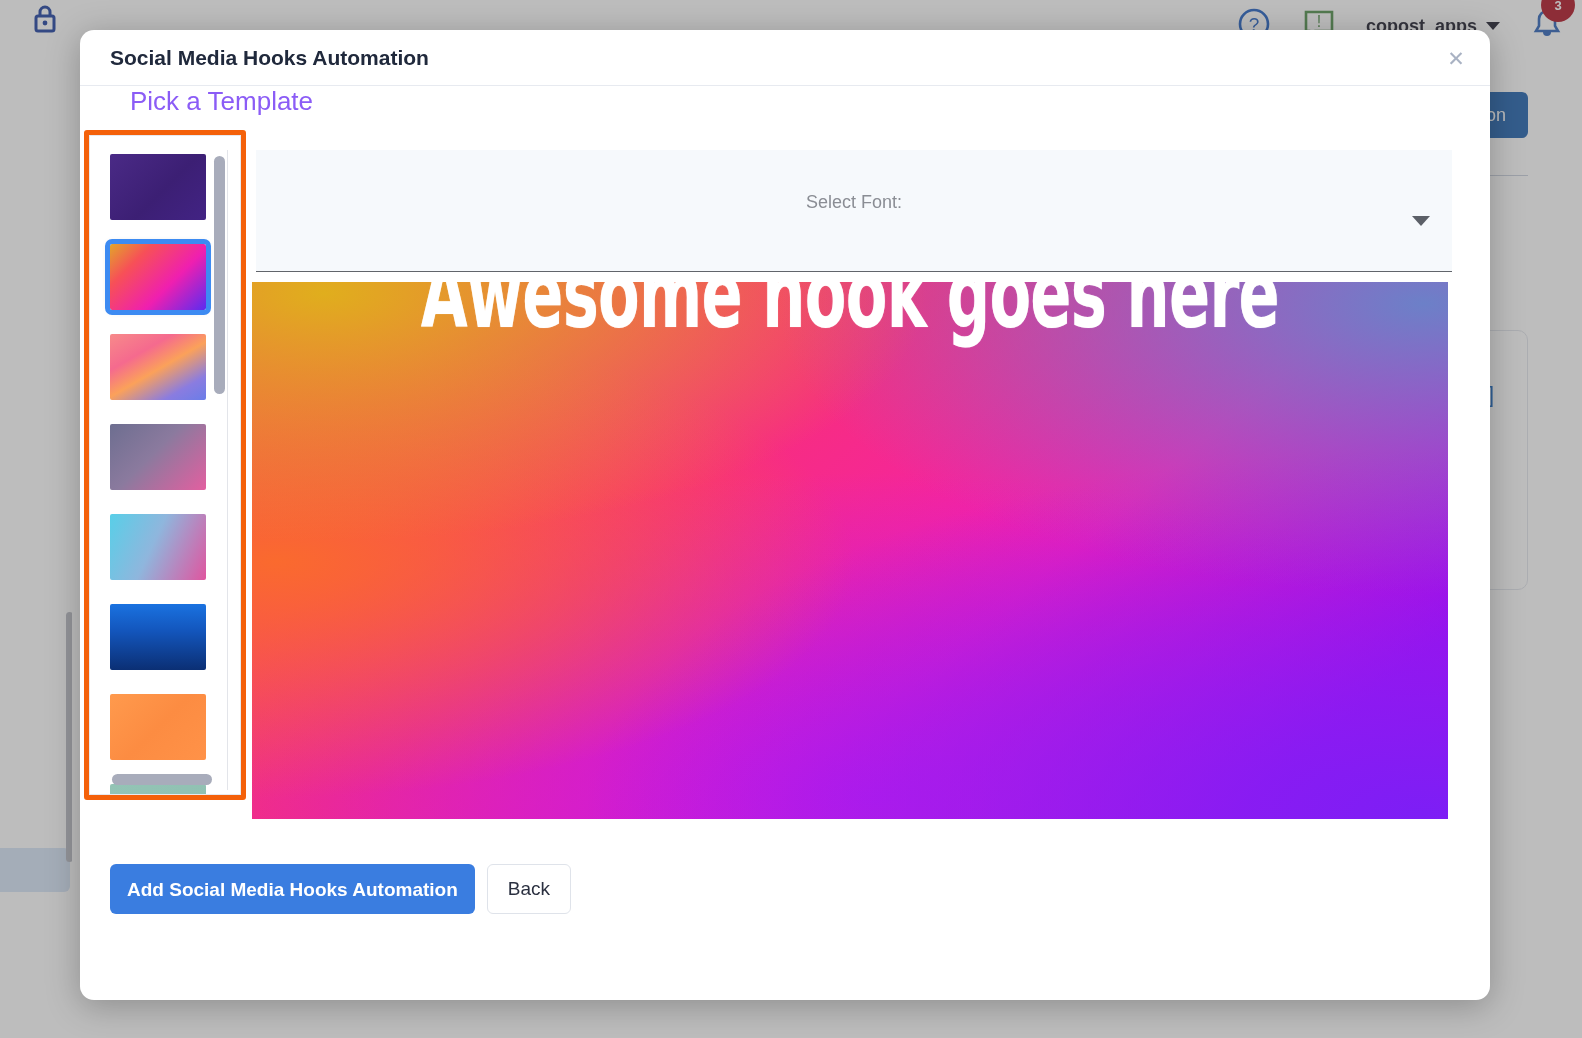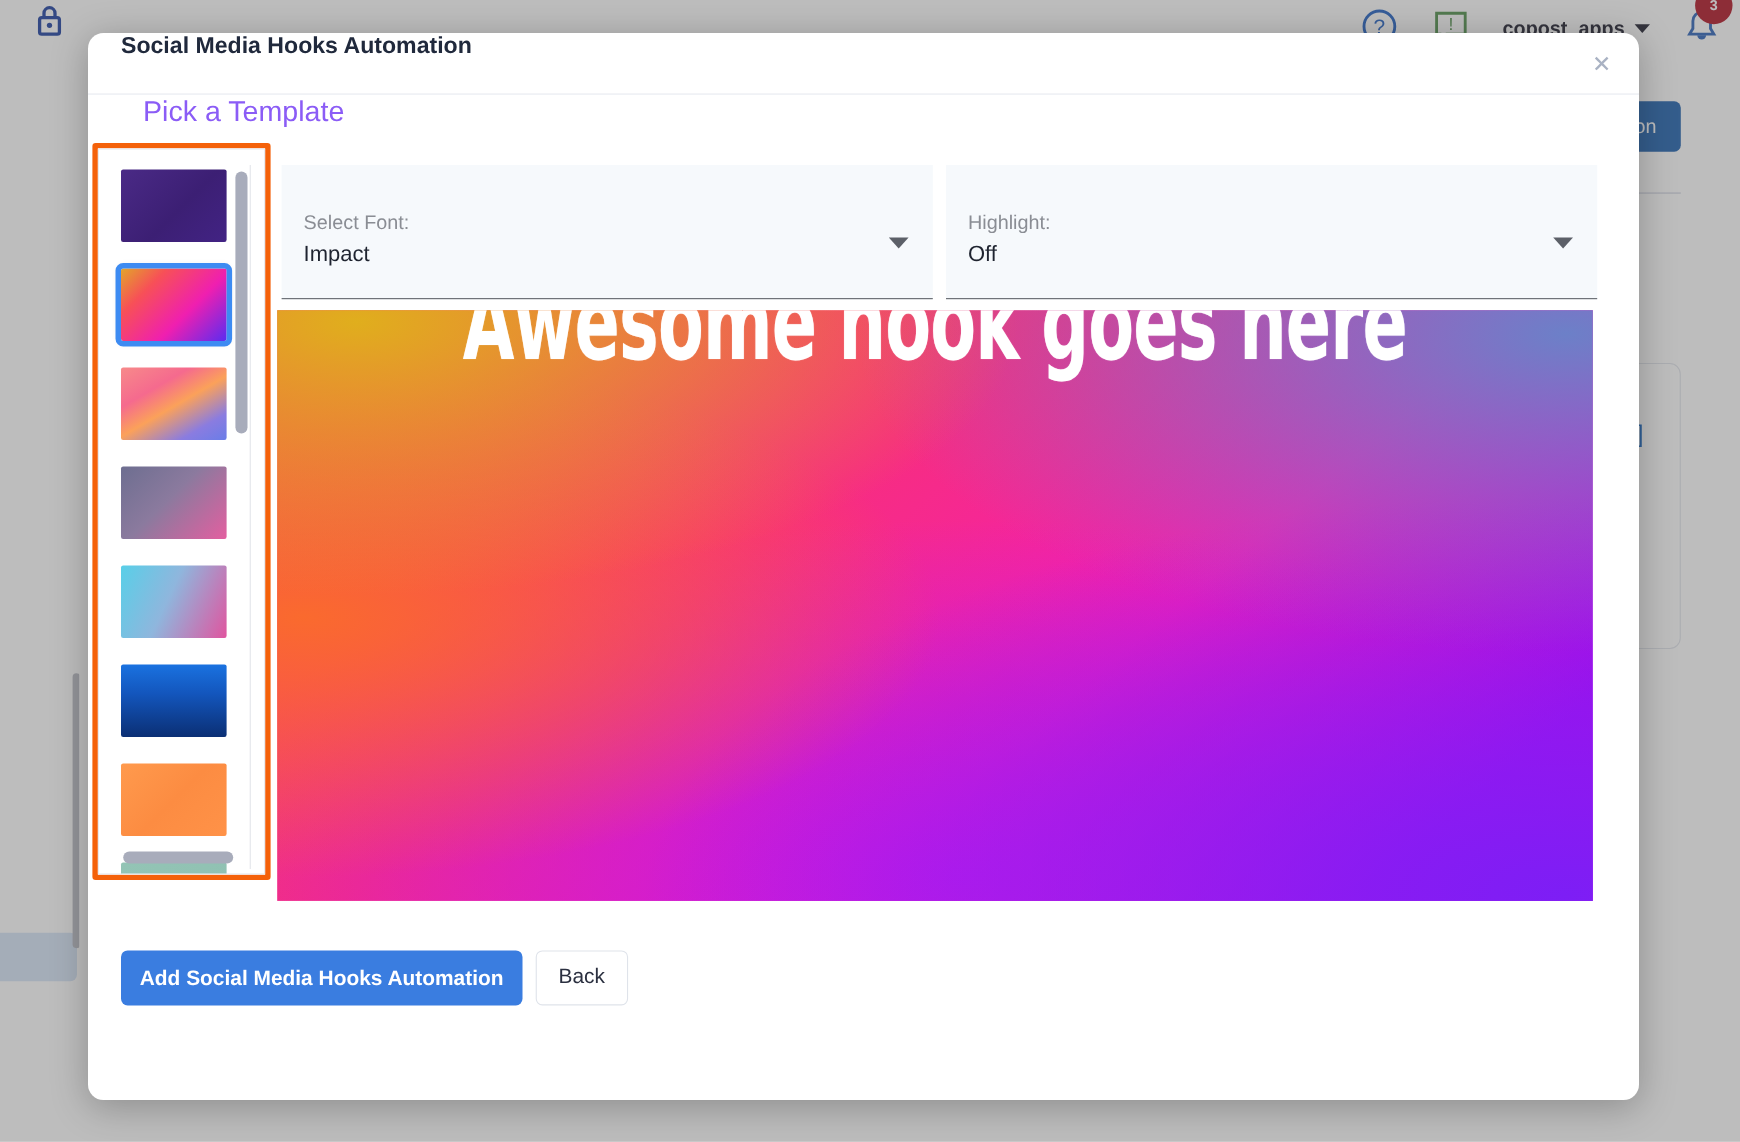--- a/index.html
+++ b/index.html
@@ -94,21 +94,21 @@
   #modal {
     position: absolute; left: 80px; top: 30px;
     width: 1410px; height: 970px;
     background: #ffffff; border-radius: 14px;
     box-shadow: 0 6px 34px rgba(0,0,0,0.26);
     overflow: hidden;
   }
   .modal-head {
     position: relative; height: 56px;
     border-bottom: 1px solid #e7eaf0;
-    display: flex; align-items: flex-start;
+    display: flex; align-items: center;
   }
   .modal-title {
     margin-left: 30px; font-size: 21px; font-weight: bold; color: #20293c;
   }
   .modal-close {
     position: absolute; right: 22px; top: 17px;
     width: 24px; height: 24px; border: none; background: transparent;
     color: #a9b2c3; font-size: 21px; line-height: 22px; cursor: pointer;
   }
   .modal-subtitle {
@@ -159,21 +159,21 @@
     width: 1196px; height: 122px;
     display: flex; gap: 12px;
   }
   .select-box {
     flex: 1; background: #f6f9fc;
     border-bottom: 1px solid #61646b;
     position: relative; padding: 40px 20px 0 20px;
     cursor: pointer;
   }
   .select-label {
-    font-size: 18px; color: #8a8d94; line-height: 24px;
+    font-size: 18px; color: #8a8d94; line-height: 24px; text-align: center;
   }
   .select-value {
     font-size: 20px; color: #1f2430; line-height: 34px;
   }
   .select-arrow {
     position: absolute; right: 22px; top: 66px;
     width: 0; height: 0;
     border-left: 9px solid transparent;
     border-right: 9px solid transparent;
     border-top: 10px solid #5c6068;
@@ -311,26 +311,20 @@
         <div class="thumb" style="background: linear-gradient(135deg, rgb(147, 196, 181) 0%, rgb(143, 192, 177) 100%);"></div>
       </div>
     <div class="picker-track"></div>
     <div class="picker-vscroll"></div>
     <div class="picker-hscroll"></div>
   </div>
 
   <div class="controls">
     <div class="select-box">
       <div class="select-label">Select Font:</div>
-      <div class="select-value">Impact</div>
-      <div class="select-arrow"></div>
-    </div>
-    <div class="select-box">
-      <div class="select-label">Highlight:</div>
-      <div class="select-value">Off</div>
       <div class="select-arrow"></div>
     </div>
   </div>
 
   <div id="preview">
     <div id="preview-text">Awesome hook goes here</div>
   </div>
 
   <div class="modal-foot">
     <button class="btn-primary">Add Social Media Hooks Automation</button>

